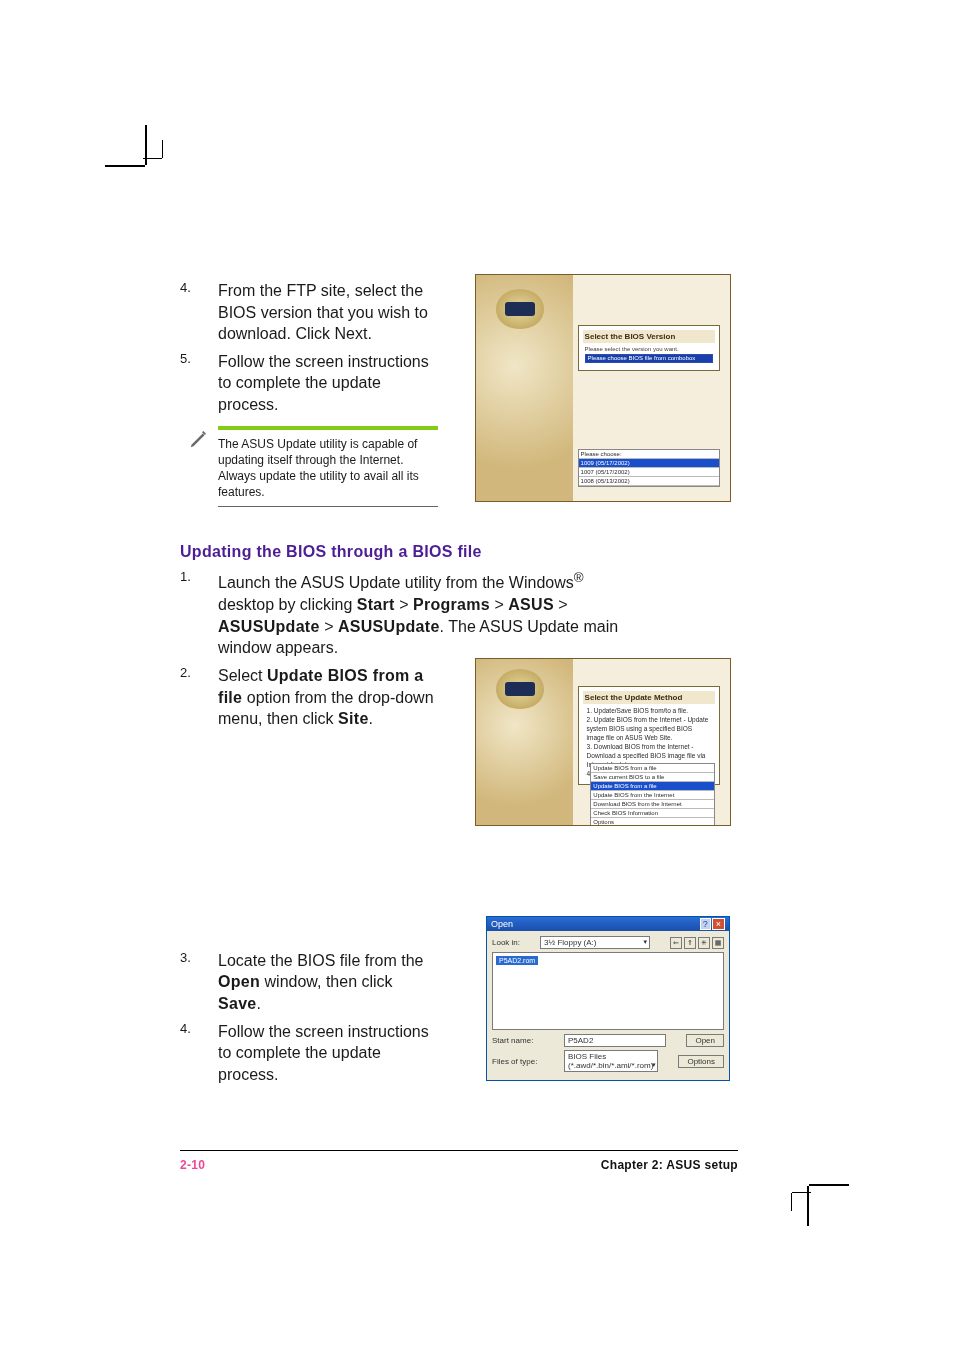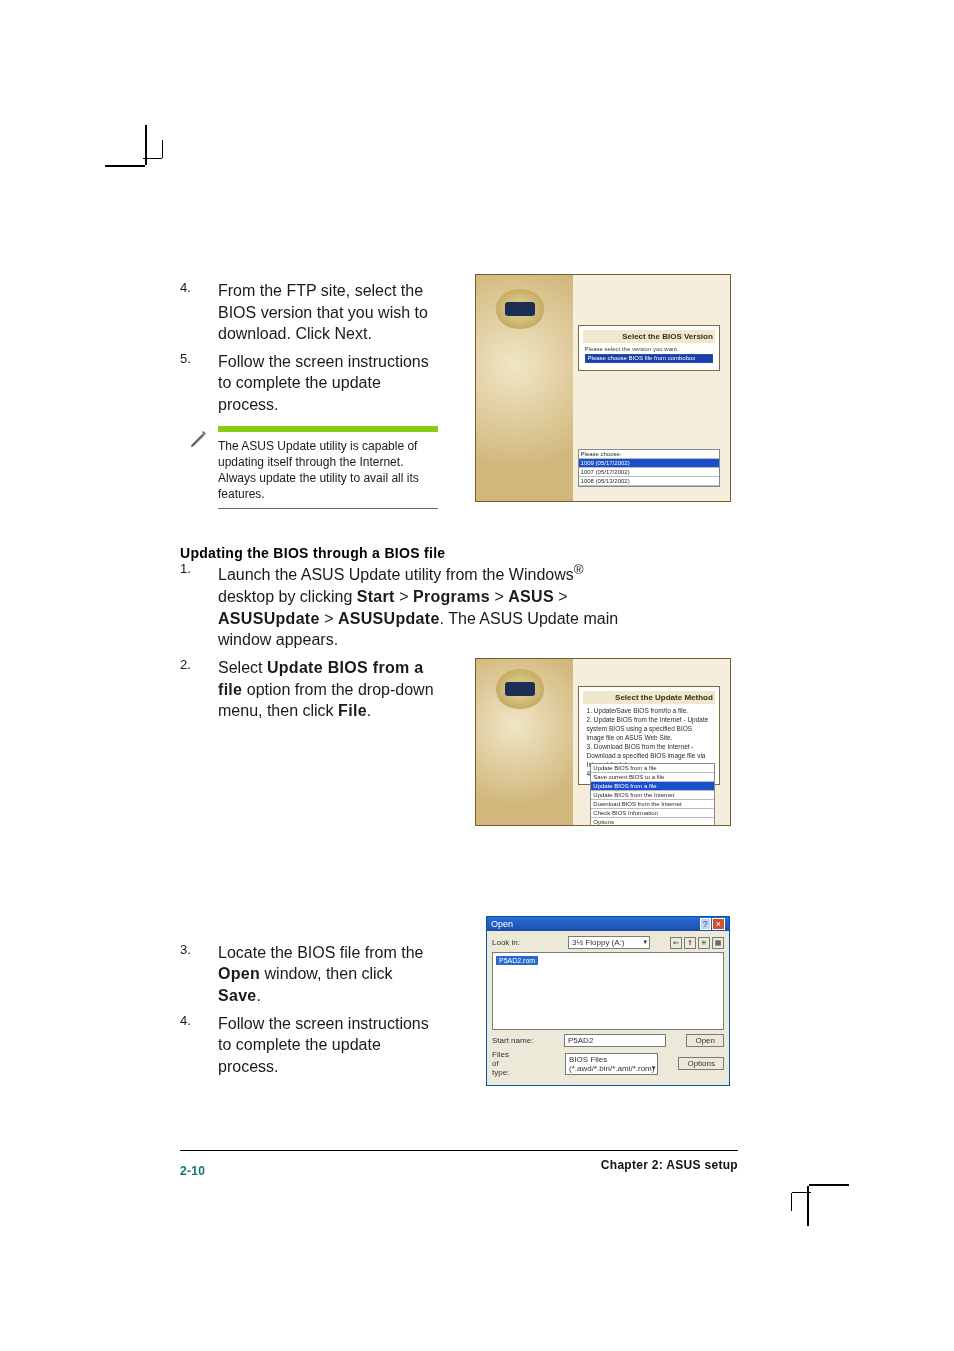--- a/index.html
+++ b/index.html
@@ -25,51 +25,51 @@
     left: 180px;
     top: 280px;
     width: 560px;
   }
   .list-row { display: flex; margin-bottom: 6px; }
   .list-num { width: 38px; font-size: 13px; color: #1a1a1a; }
   .list-txt { flex: 1; font-size: 16px; line-height: 1.35; color: #1a1a1a; }
   .section-half { width: 258px; }
   .note-box { display: flex; margin-top: 10px; width: 258px; }
   .note-icon-col { width: 38px; display: flex; align-items: flex-start; justify-content: center; padding-top: 2px; }
-  .note-sep { border-top: 6px solid #84cc16; border-bottom: 1px solid #666; padding: 6px 0; font-size: 12px; line-height: 1.35; color: #1a1a1a; flex: 1; }
-  .heading { font-weight: bold; font-size: 14px; margin-top: 36px; margin-bottom: 0; letter-spacing: 0.3px; color: #000000; }
+  .note-sep { border-top: 4px solid #84cc16; border-bottom: 1px solid #666; padding: 6px 0; font-size: 12px; line-height: 1.35; color: #1a1a1a; flex: 1; }
+  .heading { font-weight: bold; font-size: 16px; margin-top: 36px; margin-bottom: 8px; letter-spacing: 0.3px; color: #4c1d95; }
   .sub { font-size: 13px; margin-bottom: 12px; color: #1a1a1a; }
   .bold { font-weight: bold; letter-spacing: 0.3px; }
   .img-block { position: absolute; }
   .shot-frame { border: 1px solid #7a5c2a; background: #f5eedc; position: relative; overflow: hidden; }
   .shot-inner-left { position: absolute; left: 0; top: 0; bottom: 0; width: 38%; background: radial-gradient(circle at 40% 40%, #f0e6c6, #d1b77b 70%); }
   .panel1 { position: absolute; left: 40%; top: 22%; right: 4%; background: #fff; border: 1px solid #7a6a3a; padding: 4px; }
-  .panel1-title { background: #f0e7cc; font-size: 8px; font-weight: bold; padding: 2px; color: #3a2f15; text-align: right; }
+  .panel1-title { background: #f0e7cc; font-size: 8px; font-weight: bold; padding: 2px; color: #3a2f15; text-align: left; }
   .panel1-body { font-size: 6px; color: #4a4033; padding: 3px 2px; line-height: 1.3; }
   .panel1-sel { border: 1px solid #2a4faa; background: #1a3faa; color: #fff; font-size: 6px; padding: 0 2px; }
   .panel2 { position: absolute; left: 40%; bottom: 6%; right: 4%; background: #fff; border: 1px solid #888; font-size: 6px; }
   .panel2-row { border-bottom: 1px solid #bbb; padding: 1px 2px; color: #2a2a2a; }
   .panel2-row.sel { background: #1a4fcc; color: #fff; }
   .asus-chip { position: absolute; left: 8%; top: 6%; width: 48px; height: 40px; background: radial-gradient(ellipse at center, #e6d89e, #b89a4e); border-radius: 50% 50% 48% 48%; display: flex; align-items: center; justify-content: center; }
   .asus-chip::after { content:""; position:absolute; width:30px; height:14px; background:#1d2d56; border-radius:3px; }
   .open-dialog { border: 1px solid #0055aa; background: #ece9d8; width: 244px; position: relative; }
   .dlg-title { background: linear-gradient(#2a6cd6,#1a4faa); color:#fff; font-size: 9px; padding: 2px 4px; display:flex; justify-content:space-between; }
   .dlg-body { padding: 5px; font-size: 8px; color:#333; }
   .dlg-row { display:flex; align-items:center; margin-bottom:3px; gap:20px; }
   .dlg-input { border:1px solid #7a7a7a; background:#fff; padding:1px 3px; flex:1; font-size:8px; color:#333; }
-  .dlg-drop { border:1px solid #7a7a7a; background:#fff; padding:1px 3px; font-size:8px; color:#333; position:relative;margin-left:28px; }
+  .dlg-drop { border:1px solid #7a7a7a; background:#fff; padding:1px 3px; font-size:8px; color:#333; position:relative; }
   .dlg-drop::after { content:"▾"; position:absolute; right:2px; font-size:7px; }
   .dlg-btn { border:1px solid #7a7a7a; background:#ece9d8; padding:1px 8px; font-size:8px; }
   .dlg-file-area { background:#fff; border:1px solid #7a7a7a; height:78px; margin-bottom:4px; padding:3px; }
   .dlg-file-item { background:#2a6ad0; color:#fff; font-size:7px; display:inline-block; padding:1px 3px; }
   .dlg-mini-icons { display:flex; gap:2px; }
   .dlg-mini-ic { width:12px; height:12px; border:1px solid #7a7a7a; background:#ece9d8; font-size:7px; display:flex;align-items:center;justify-content:center; }
   .footer-rule { position: absolute; left: 180px; width: 558px; top: 1150px; height: 1px; background: #000; }
   .footer { position: absolute; left: 180px; width: 558px; top: 1158px; display: flex; justify-content: space-between; font-size: 12px; }
-  .footer .pg { font-weight: bold; color:#0f766e; letter-spacing:0.3px;margin-top:6px; }
+  .footer .pg { font-weight: bold; color:#ec4899; letter-spacing:0.3px; }
   .footer .ch { font-weight: bold; color:#111; letter-spacing:0.3px; }
   .pen-icon { width:22px; height:22px; }
   .update-list { font-size: 6.5px; color: #2a2a2a; padding: 2px 4px; line-height: 1.4; }
 </style>
 </head>
 <body>
 
 <div class="crop-marks crop-tl-v"></div>
 <div class="crop-marks crop-tl-h"></div>
 <div class="crop-marks crop-br-v"></div>
@@ -126,21 +126,21 @@
   <div>
     <div class="list-row" style="width:460px;">
       <div class="list-num">1.</div>
       <div class="list-txt">
         <span>Launch the ASUS Update utility from the Windows</span><sup>®</sup><span> desktop by clicking </span><span class="bold">Start</span><span> &gt; </span><span class="bold">Programs</span><span> &gt; </span><span class="bold">ASUS</span><span> &gt; </span><span class="bold">ASUSUpdate</span><span> &gt; </span><span class="bold">ASUSUpdate</span><span>. The ASUS Update main window appears.</span>
       </div>
     </div>
     <div class="list-row section-half">
       <div class="list-num">2.</div>
       <div class="list-txt">
-        <span>Select </span><span class="bold">Update BIOS from a file</span><span> option from the drop-down menu, then click </span><span class="bold">File</span><span>.</span>
+        <span>Select </span><span class="bold">Update BIOS from a file</span><span> option from the drop-down menu, then click </span><span class="bold">Site</span><span>.</span>
       </div>
     </div>
   </div>
 
   <div class="img-block" style="left: 295px; top: 378px;">
     <div class="shot-frame" style="width: 256px; height: 168px;">
       <div class="shot-inner-left"></div>
       <div class="asus-chip"></div>
       <div class="panel1" style="top:16%;">
         <div class="panel1-title">Select the Update Method</div>

